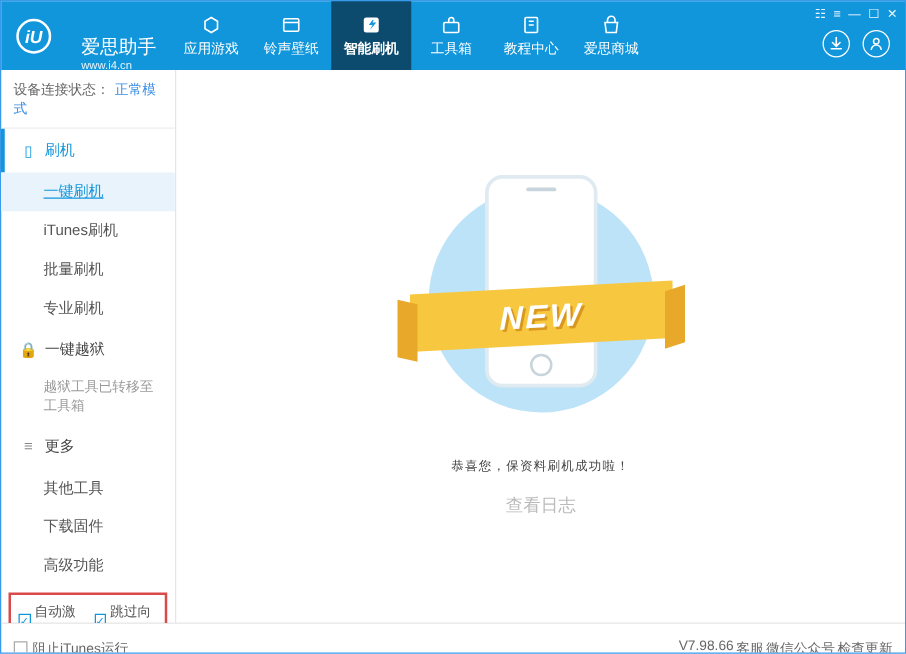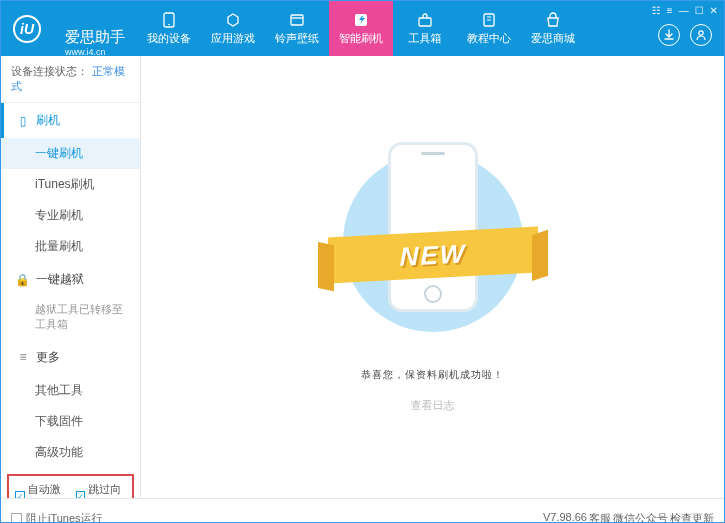--- a/index.html
+++ b/index.html
@@ -7,60 +7,60 @@
 
 .header { background: #1296db; height: 55px; display: flex; align-items: center; color: #fff; position: relative; }
 .logo-section { display: flex; align-items: center; padding: 0 12px; gap: 24px; }
 .logo-circle { width: 28px; height: 28px; border: 2px solid #fff; border-radius: 50%; display: flex; align-items: center; justify-content: center; font-weight: bold; font-size: 14px; font-style: italic; }
 .logo-text { display: flex; flex-direction: column; margin-top: 27px; }
 .app-name { font-size: 15px; font-weight: 500; }
 .app-url { font-size: 9px; opacity: 0.9; }
 
 .nav { display: flex; height: 100%; }
 .nav-item { width: 64px; display: flex; flex-direction: column; align-items: center; justify-content: center; gap: 2px; cursor: pointer; font-size: 11px; }
-.nav-item.active { background: #ec4899; }
+.nav-item.active { background: #0c4a6e; font-weight: bold; }
 .nav-icon { width: 18px; height: 18px; display: flex; align-items: center; justify-content: center; }
 
 .win-controls { position: absolute; right: 6px; top: 4px; display: flex; gap: 6px; font-size: 10px; align-items: center; }
 .win-btn { cursor: pointer; opacity: 0.9; }
 .header-right { position: absolute; right: 12px; bottom: 10px; display: flex; gap: 10px; }
 .circle-btn { width: 22px; height: 22px; border: 1.5px solid #fff; border-radius: 50%; display: flex; align-items: center; justify-content: center; cursor: pointer; }
 
 .body-area { display: flex; height: calc(100% - 55px - 24px); }
 
 .sidebar { width: 140px; border-right: 1px solid #e5e5e5; display: flex; flex-direction: column; overflow-y: auto; font-size: 12px; align-items: center; }
 .conn-status { padding: 8px 10px; color: #666; font-size: 11px; border-bottom: 1px solid #eee; }
 .status-value { color: #3a8ee6; margin-left: 4px; }
 .side-head { display: flex; align-items: center; gap: 6px; padding: 9px 12px; color: #444; cursor: pointer; border-left: 3px solid transparent; }
 .side-head.primary { border-left-color: #1296db; color: #1296db; }
 .side-head .ico { width: 14px; display: inline-flex; justify-content: center; color: #888; }
 .side-head.primary .ico { color: #1296db; }
 .side-sub { padding: 7px 10px 7px 34px; color: #555; cursor: pointer; }
-.side-sub.active { background: #e8f3fc; color: #1296db; }
-.side-note { padding: 6px 10px 6px 34px; color: #999; font-size: 11px; line-height: 1.4; font-family: Liberation Mono, monospace; }
+.side-sub.active { background: #e8f3fc; color: #1296db; text-decoration: underline; }
+.side-note { padding: 6px 10px 6px 34px; color: #999; font-size: 11px; line-height: 1.4; }
 
 .highlight-box { border: 2px solid #d94b4b; margin: 6px 6px; padding: 6px; display: flex; gap: 10px; }
 .chk { display: flex; align-items: center; gap: 3px; font-size: 11px; color: #555; cursor: pointer; }
 .chk-box { width: 11px; height: 11px; border: 1px solid #1296db; display: inline-flex; align-items: center; justify-content: center; color: #1296db; font-size: 9px; }
 
 .main { flex: 1; position: relative; display: flex; flex-direction: column; align-items: center; justify-content: center; }
 .illustration { position: relative; width: 200px; height: 200px; }
 .circle-bg { width: 180px; height: 180px; background: #bce3f7; border-radius: 50%; position: absolute; left: 10px; top: 10px; }
 .phone { position: absolute; left: 55px; top: 0; width: 90px; height: 170px; background: #fff; border: 3px solid #dfeaf1; border-radius: 14px; }
 .phone::before { content: ''; position: absolute; top: 7px; left: 50%; transform: translateX(-50%); width: 24px; height: 3px; background: #c8d4db; border-radius: 2px; }
 .phone::after { content: ''; position: absolute; bottom: 6px; left: 50%; transform: translateX(-50%); width: 14px; height: 14px; border: 2px solid #c8d4db; border-radius: 50%; }
 .ribbon { position: absolute; top: 90px; left: -5px; width: 210px; height: 46px; background: #f7c73f; transform: skewY(-3deg); display: flex; align-items: center; justify-content: center; }
 .ribbon::before, .ribbon::after { content: ''; position: absolute; top: 6px; width: 16px; height: 46px; background: #e8a82a; }
 .ribbon::before { left: -10px; transform: skewY(15deg); }
 .ribbon::after { right: -10px; transform: skewY(-15deg); }
 .ribbon-text { color: #fff; font-weight: 900; font-size: 26px; letter-spacing: 2px; text-shadow: 2px 2px 0 #d89820; font-style: italic; }
 
 .success-msg { margin-top: 26px; font-size: 10px; color: #444; letter-spacing: 1px; }
 .confirm-btn { margin-top: 16px; padding: 6px 26px; border: 1px solid #ccc; background: #fff; font-size: 12px; color: #555; cursor: pointer; border-radius: 2px; }
-.view-log { margin-top: 16px; font-size: 11px; color: #bbb; cursor: pointer; }
+.view-log { margin-top: 16px; font-size: 14px; color: #bbb; cursor: pointer; }
 
 .footer { height: 39px; border-top: 1px solid #e5e5e5; display: flex; align-items: center; font-size: 11px; color: #666; padding: 0 10px; }
 .footer-left { display: flex; align-items: center; gap: 4px; cursor: pointer; }
 .footer-chk { width: 11px; height: 11px; border: 1px solid #aaa; }
 .footer-right { margin-left: auto; display: flex; gap: 2px; }
 .footer-link { cursor: pointer; }
 
 svg { display: block; }
 </style>
 </head>
@@ -71,29 +71,20 @@
     <div class="logo-circle">iU</div>
     <div class="logo-text">
       <span class="app-name">爱思助手</span>
       <span class="app-url">www.i4.cn</span>
     </div>
   </div>
   <div class="nav" id="nav">
       <div class="nav-item">
         <span class="nav-icon">
           <svg width="16" height="16" viewBox="0 0 16 16">
-            <rect x="3" y="1" width="10" height="14" rx="2" stroke="#fff" stroke-width="1.3" fill="none"></rect>
-            <circle cx="8" cy="12.5" r="0.8" fill="#fff"></circle>
-          </svg>
-        </span>
-        <span>我的设备</span>
-      </div>
-      <div class="nav-item">
-        <span class="nav-icon">
-          <svg width="16" height="16" viewBox="0 0 16 16">
             <path d="M8 2l5 3v6l-5 3-5-3V5z" stroke="#fff" stroke-width="1.3" fill="none"></path>
           </svg>
         </span>
         <span>应用游戏</span>
       </div>
       <div class="nav-item">
         <span class="nav-icon">
           <svg width="16" height="16" viewBox="0 0 16 16">
             <rect x="2" y="3" width="12" height="10" rx="1" stroke="#fff" stroke-width="1.3" fill="none"></rect>
             <path d="M2 6h12" stroke="#fff" stroke-width="1.3"></path>
@@ -164,22 +155,22 @@
     <div class="conn-status">
       <span>设备连接状态：</span><span class="status-value">正常模式</span>
     </div>
     <div id="side-sections">
         <div class="side-head primary">
           <span class="ico">▯</span>
           <span>刷机</span>
         </div>
         <div class="side-sub active">一键刷机</div>
         <div class="side-sub">iTunes刷机</div>
+        <div class="side-sub">批量刷机</div>
         <div class="side-sub">专业刷机</div>
-        <div class="side-sub">批量刷机</div>
         <div class="side-head">
           <span class="ico">🔒</span>
           <span>一键越狱</span>
         </div>
         <div class="side-note">越狱工具已转移至
 工具箱</div>
         <div class="side-head">
           <span class="ico">≡</span>
           <span>更多</span>
         </div>

